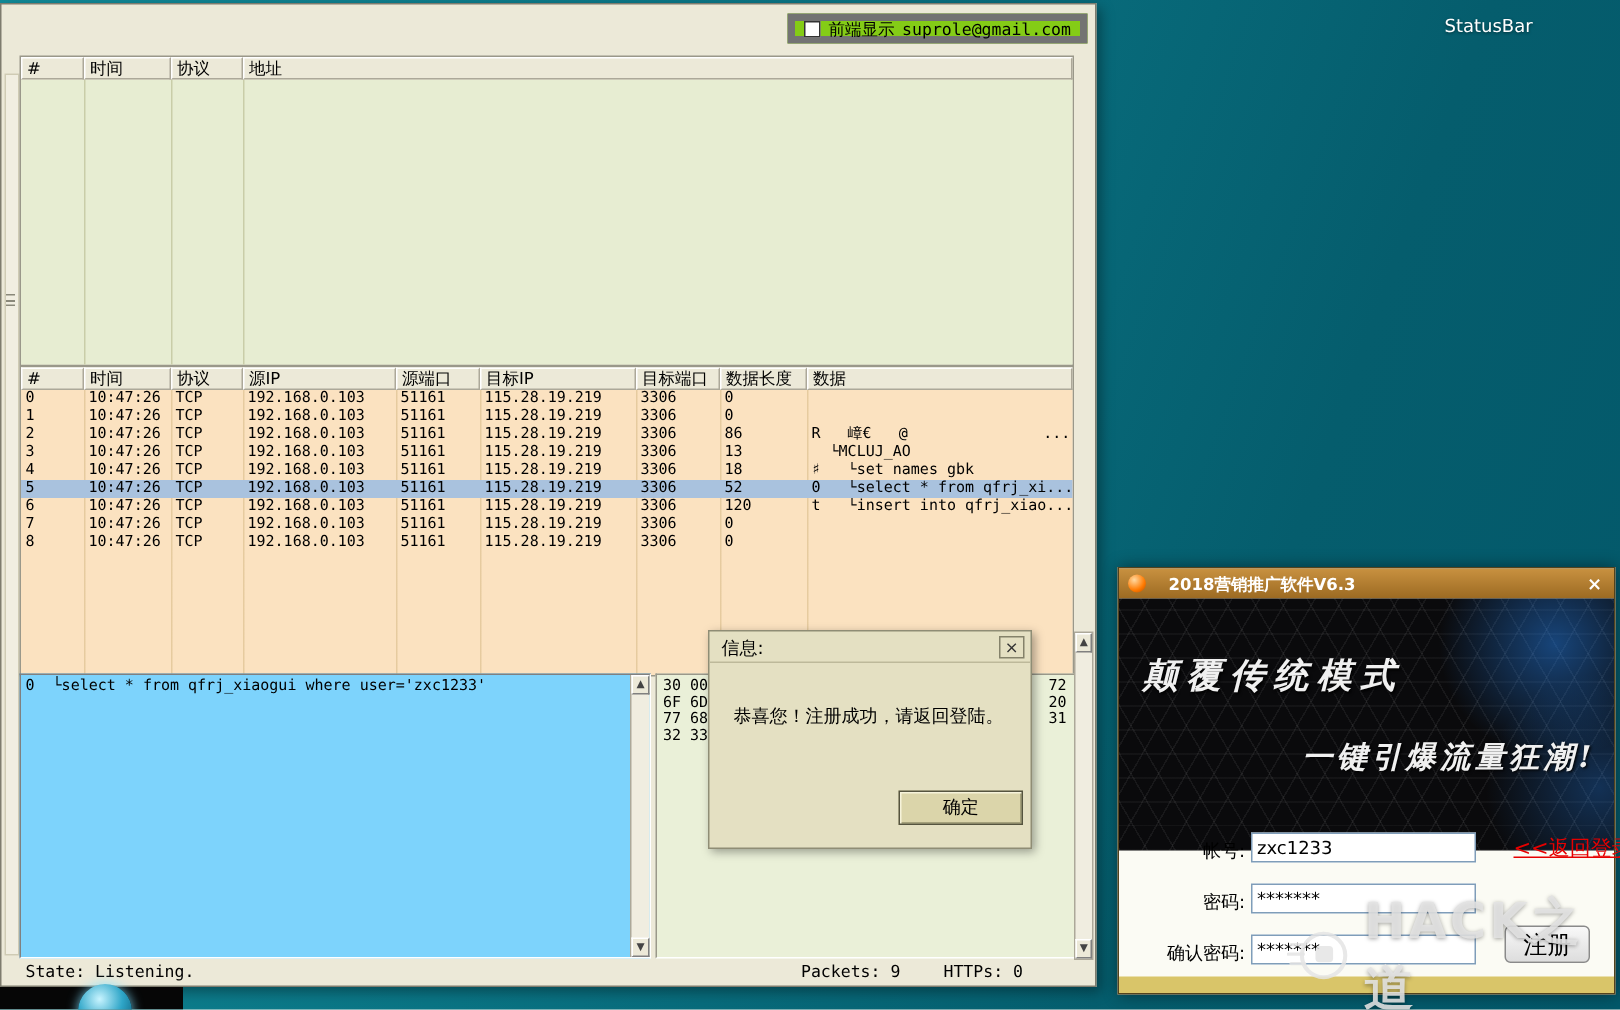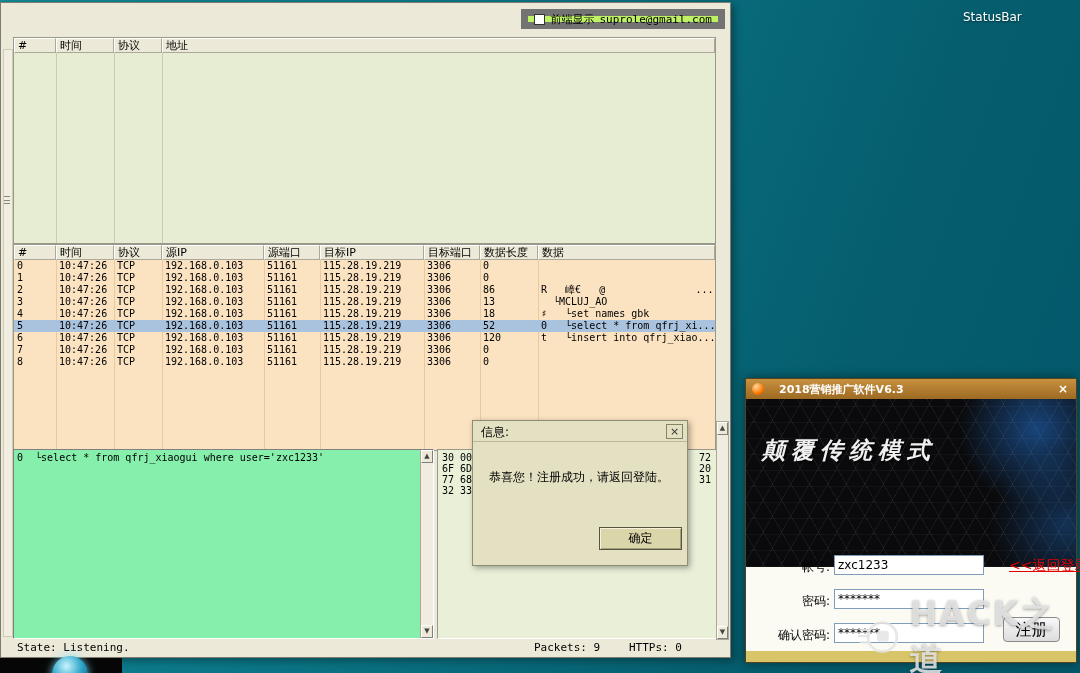--- a/index.html
+++ b/index.html
@@ -3,22 +3,22 @@
 <meta charset="utf-8">
 <style>
   * { margin:0; padding:0; box-sizing:border-box; }
   html,body { width:1080px; height:673px; font-family:"DejaVu Sans",sans-serif; overflow:hidden; }
   .desktop { position:absolute; left:0; top:0; width:1080px; height:673px; overflow:hidden;
     background:linear-gradient(110deg,#118a98 0%,#0a7484 40%,#055d6d 75%,#03586a 100%); }
 
   
   .mainwin { position:absolute; left:0; top:2px; width:731px; height:656px; background:#ECE9D8;
     border:1px solid #7e7c6e; box-shadow:3px 3px 8px rgba(0,0,0,.35); z-index:5; }
-  .topgroup { position:absolute; top:6px; right:5px; height:20px; border:7px solid #737373;
-    display:flex; align-items:center; gap:5px; padding:0 6px; background:#bef264; }
+  .topgroup { position:absolute; top:6px; right:5px; height:20px; border:5px solid #737373;
+    display:flex; align-items:center; gap:5px; padding:0 6px; background:#84cc16; }
   .checkbox { width:11px; height:11px; background:#fff; border:1px solid #333; }
   .front-label { font-size:11px; color:#000; }
   .email { font:11px "DejaVu Sans Mono",monospace; color:#000; }
 
   .leftstrip { position:absolute; left:2px; top:46px; bottom:20px; width:10px; background:#F1EEE1; border:1px solid #CFCBB4; }
   .grip { position:absolute; left:3px; top:193px; width:6px; height:8px; z-index:6;
     border-top:1px solid #8a887a; border-bottom:1px solid #8a887a; background:linear-gradient(#f1eee1 0 3px,#8a887a 3px 4px,#f1eee1 4px 100%); }
 
   .ltable { position:absolute; left:12px; right:14px; border:1px solid #9a988a; }
   .t1 { top:34px; }
@@ -33,21 +33,21 @@
     background-image:linear-gradient(#c9cda8,#c9cda8),linear-gradient(#c9cda8,#c9cda8),linear-gradient(#c9cda8,#c9cda8);
     background-repeat:no-repeat; background-position:42px 0,100px 0,148px 0; background-size:1px 100%; }
   .t2body { height:190px; background-color:#FBE2C0; position:relative;
     background-image:linear-gradient(#e6cb9f,#e6cb9f),linear-gradient(#e6cb9f,#e6cb9f),linear-gradient(#e6cb9f,#e6cb9f),linear-gradient(#e6cb9f,#e6cb9f),linear-gradient(#e6cb9f,#e6cb9f),linear-gradient(#e6cb9f,#e6cb9f),linear-gradient(#e6cb9f,#e6cb9f),linear-gradient(#e6cb9f,#e6cb9f);
     background-repeat:no-repeat; background-position:42px 0,100px 0,148px 0,250px 0,306px 0,410px 0,466px 0,524px 0; background-size:1px 100%; }
   .prow { display:grid; grid-template-columns:42px 58px 48px 102px 56px 104px 56px 58px 1fr;
     height:12px; font:10px "DejaVu Sans Mono",monospace; line-height:12px; color:#000; }
   .prow > span { padding-left:3px; overflow:hidden; white-space:pre; }
   .prow.sel { background:#A9C2DE; }
 
-  .textbox { position:absolute; left:12px; top:446px; width:421px; height:190px; background:#86efac;
+  .textbox { position:absolute; left:12px; top:446px; width:421px; height:190px; background:#7dd3fc;
     border:1px solid; border-color:#808080 #fff #fff #808080; }
   .detail-text { position:absolute; left:3px; top:2px; right:16px; font:10px "DejaVu Sans Mono",monospace; white-space:pre; color:#000; }
   .vsb { position:absolute; top:0; right:0; bottom:0; width:13px; background:#F0EDE0; border-left:1px solid #ACA899; }
   .vsb .sbbtn { position:absolute; left:0; width:12px; height:13px; background:#ECE9D8;
     border:1px solid; border-color:#fff #808080 #808080 #fff; font-size:7px; line-height:11px; text-align:center; color:#444; }
   .vsb .up { top:0; } .vsb .down { bottom:0; }
 
   .hexpanel { position:absolute; left:436px; top:446px; width:280px; height:190px; background:#EAF0D8;
     border:1px solid; border-color:#9a988a #fff #fff #9a988a; }
   .hexcol { font:10px "DejaVu Sans Mono",monospace; line-height:11px; color:#000; }
@@ -291,20 +291,21 @@
   </div>
 
   <div class="regwin">
     <div class="rtitle">
       <span class="ricon"></span>
       <span>2018营销推广软件V6.3</span>
       <span class="rclose">×</span>
     </div>
     <div class="hero">
       <div class="slogan1">颠覆传统模式</div>
+      <div class="slogan2">一键引爆流量狂潮!</div>
     </div>
 
     <span class="frow-label" style="top:180px;">帐号:</span>
     <input class="rinput" style="top: 176px;" value="zxc1233">
 
     <span class="frow-label" style="top:214px;">密码:</span>
     <input class="rinput" style="top: 210px;" value="*******">
 
     <span class="frow-label" style="top:248px;">确认密码:</span>
     <input class="rinput" style="top: 244px;" value="*******">

